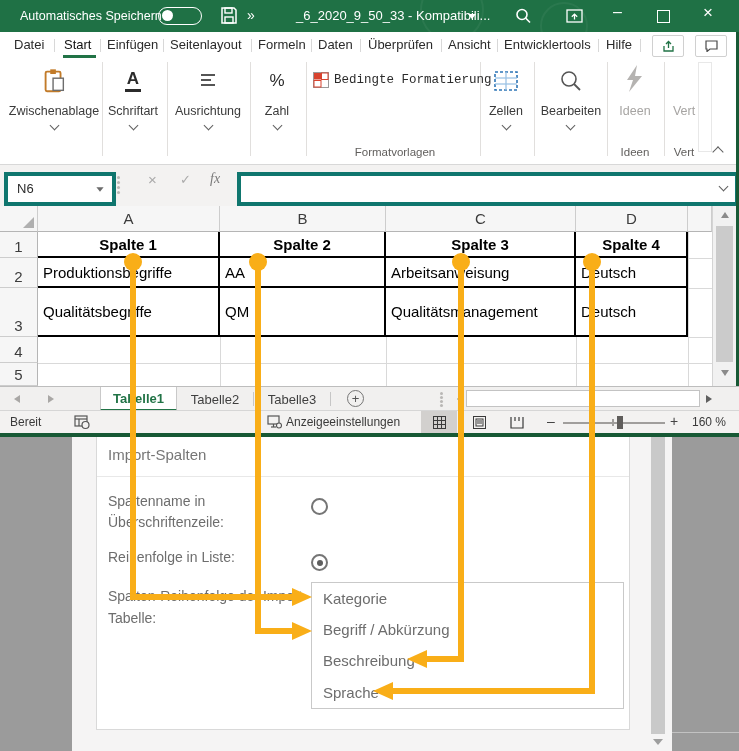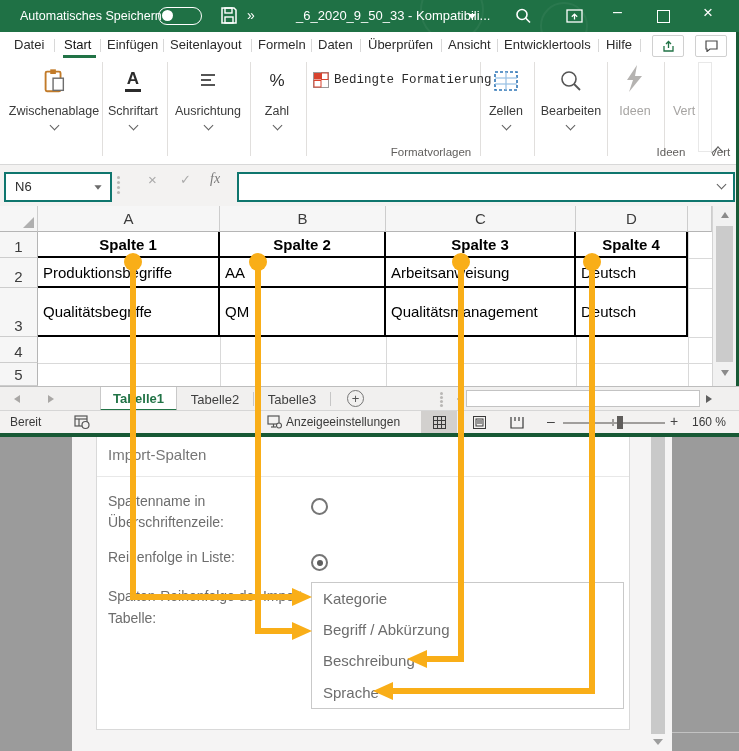--- a/index.html
+++ b/index.html
@@ -12,28 +12,28 @@
   .winbtn{position:absolute;color:#fff;text-align:center;cursor:default;}
   .deco{position:absolute;border:2px solid rgba(255,255,255,0.05);border-radius:50%;}
   
   .menubar{position:absolute;left:0;top:32px;width:739px;height:26px;background:#fff;}
   .mitem{position:absolute;top:5px;font-size:13px;color:#2b2b2b;white-space:nowrap;}
   .msep{position:absolute;top:7px;width:1px;height:13px;background:#d8d8d8;}
   
   .ribbon{position:absolute;left:0;top:58px;width:739px;height:106px;background:#fff;border-bottom:1px solid #d8d8d8;}
   .rdiv{position:absolute;top:4px;width:1px;height:94px;background:#e1dfdd;}
   .rlabel{position:absolute;top:46px;font-size:12.5px;color:#3b3b3b;text-align:center;white-space:nowrap;}
-  .rglabel{position:absolute;top:88px;font-size:11.5px;color:#605e5c;text-align:center;white-space:nowrap;margin-left:36px;}
+  .rglabel{position:absolute;top:88px;font-size:11.5px;color:#605e5c;text-align:center;white-space:nowrap;}
   .chv{display:inline-block;width:6px;height:6px;border-right:1.4px solid #5f5f5f;border-bottom:1.4px solid #5f5f5f;transform:rotate(45deg);}
   .chvup{display:inline-block;width:7px;height:7px;border-left:1.6px solid #5f5f5f;border-top:1.6px solid #5f5f5f;transform:rotate(45deg);}
   .ricon{position:absolute;top:8px;width:30px;height:30px;display:flex;align-items:center;justify-content:center;}
   .rrow{position:absolute;height:20px;display:flex;align-items:center;font-size:12.5px;color:#2b2b2b;white-space:nowrap;}
   
   .fbar{position:absolute;left:0;top:165px;width:739px;height:41px;background:#f3f2f1;border-bottom:1px solid #c9c9c9;}
-  .whitebox{position:absolute;background:#fff;border:2px solid #0f766e;}
+  .whitebox{position:absolute;background:#fff;border:4px solid #0f766e;}
   .dots4{position:absolute;width:3px;height:3px;border-radius:50%;background:#b9b7b5;box-shadow:0 5px 0 #b9b7b5,0 10px 0 #b9b7b5,0 15px 0 #b9b7b5;}
   .trid{width:0;height:0;border-left:4px solid transparent;border-right:4px solid transparent;border-top:5px solid #6b6b6b;}
   
   .grid{position:absolute;left:0;top:206px;width:712px;height:180px;background:#fff;overflow:hidden;}
   .hdr{position:absolute;background:#f6f6f6;border-right:1px solid #cdcdcd;border-bottom:1px solid #b5b5b5;display:flex;align-items:center;justify-content:center;font-size:15px;color:#3c3c3c;box-sizing:border-box;}
   .rhdr{position:absolute;background:#f6f6f6;border-right:1px solid #b5b5b5;border-bottom:1px solid #cdcdcd;display:flex;align-items:flex-end;justify-content:center;font-size:15px;color:#3c3c3c;box-sizing:border-box;padding-bottom:2px;}
   .cell{position:absolute;box-sizing:border-box;border-right:2px solid #000;border-bottom:2px solid #000;font-size:15px;color:#000;display:flex;align-items:center;padding-left:5px;background:#fff;}
   .cellh{justify-content:center;font-weight:bold;padding-left:0;}
   .gl{position:absolute;background:#d9d9d9;}
   

